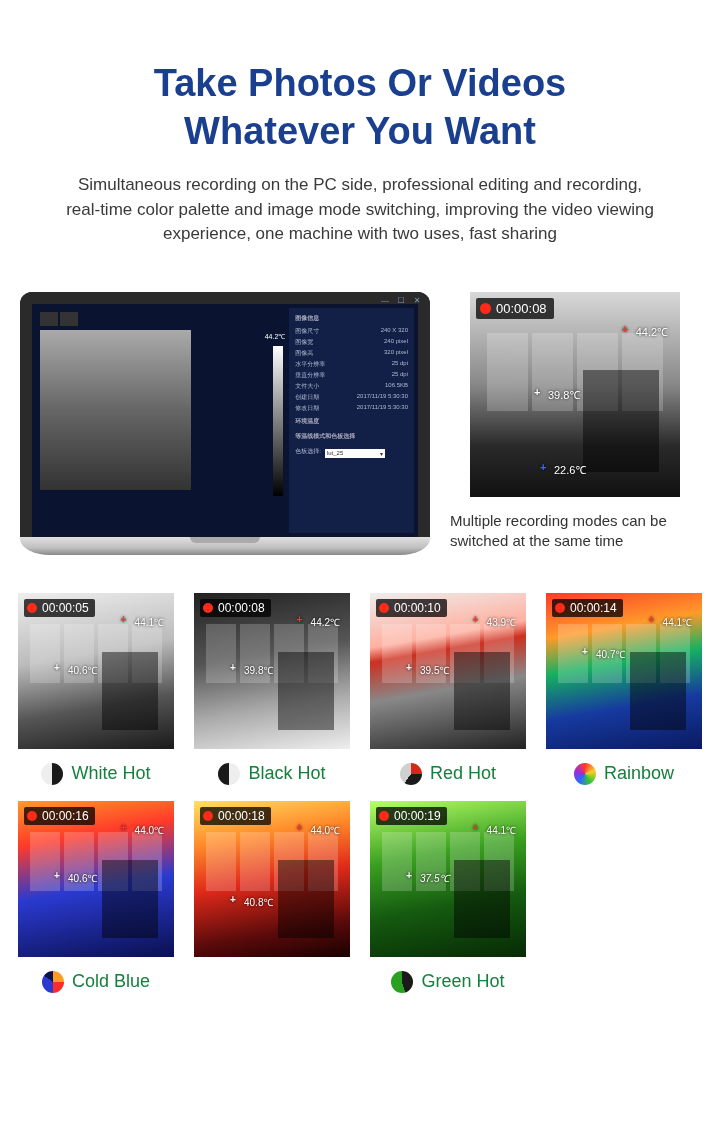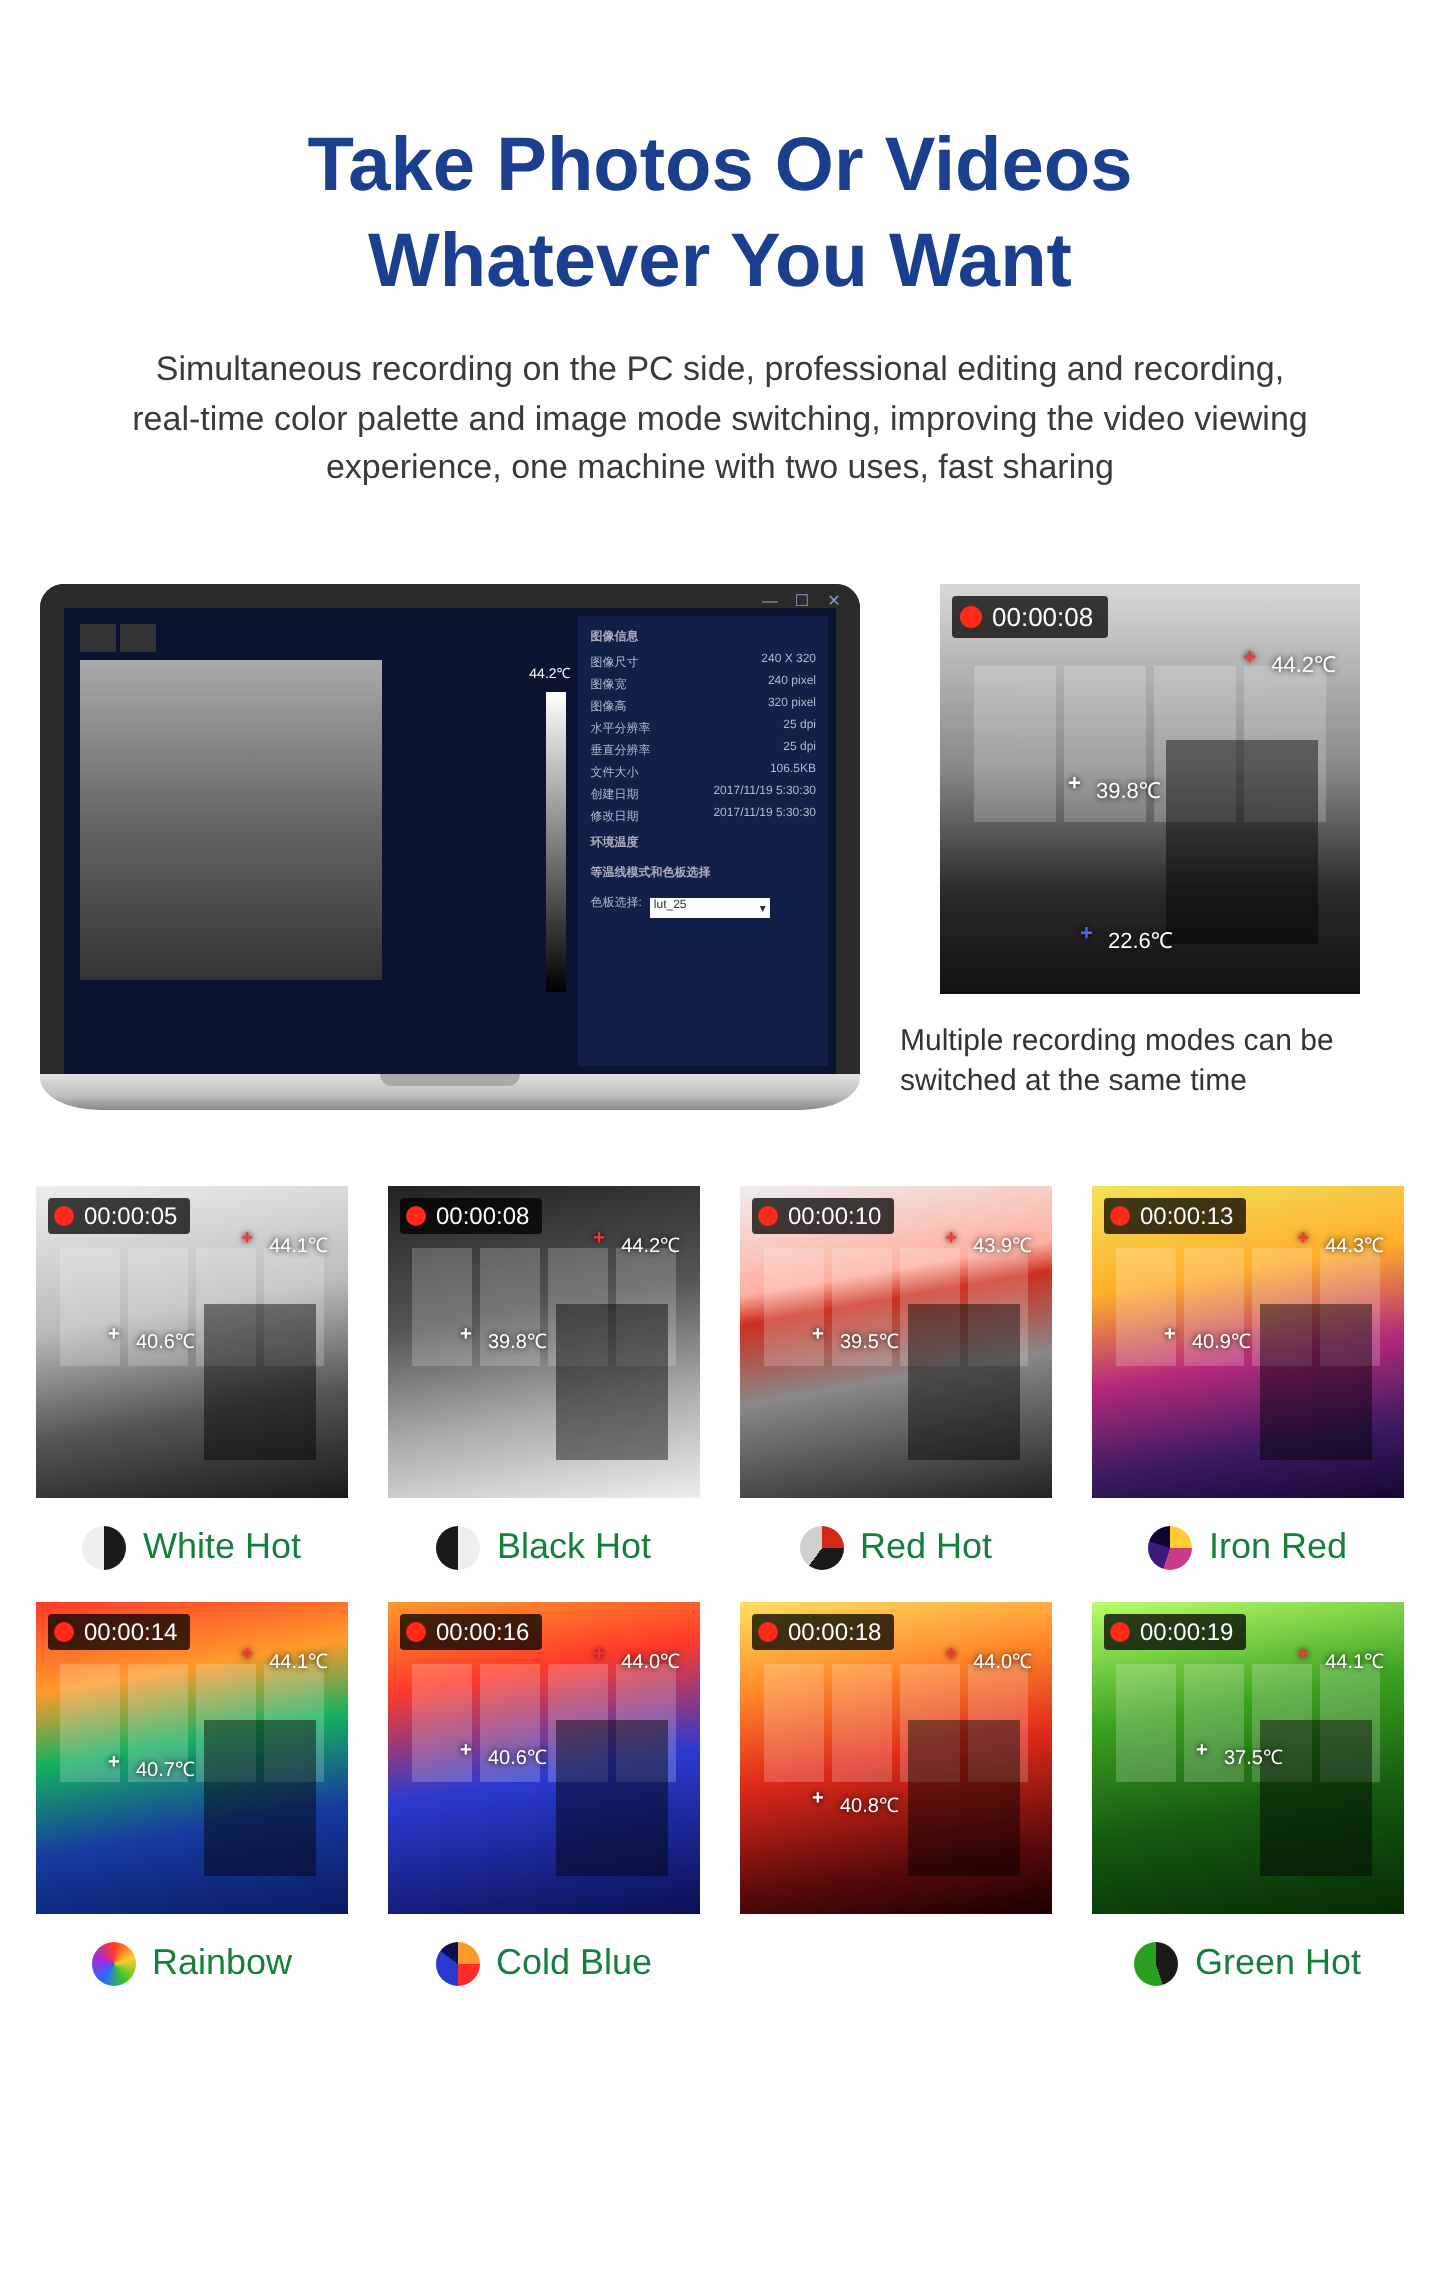--- a/index.html
+++ b/index.html
@@ -347,55 +347,34 @@
         </div>
         <div class="marker cm red" style="top:22px;right:10px;">43.9℃</div>
         <div class="marker cm white" style="top:70px;left:50px;">39.5℃</div>
       </div>
       <div class="card-label">
         <span class="swatch sw-redhot"></span>
         <span>Red Hot</span>
       </div>
     </div>
     <div class="card">
-      <div class="card-img bg-ironred">
-        <div class="blocks">
-          <div></div>
-          <div></div>
-          <div></div>
-          <div></div>
-        </div>
-        <div class="dark-shape"></div>
-        <div class="rec-badge">
-          <span class="rec-dot"></span>
-          <span>00:00:13</span>
-        </div>
-        <div class="marker cm red" style="top:22px;right:10px;">44.3℃</div>
-        <div class="marker cm white" style="top:70px;left:50px;">40.9℃</div>
-      </div>
-      <div class="card-label">
-        <span class="swatch sw-ironred"></span>
-        <span>Iron Red</span>
-      </div>
-    </div>
-    <div class="card">
       <div class="card-img bg-rainbow">
         <div class="blocks">
           <div></div>
           <div></div>
           <div></div>
           <div></div>
         </div>
         <div class="dark-shape"></div>
         <div class="rec-badge">
           <span class="rec-dot"></span>
           <span>00:00:14</span>
         </div>
         <div class="marker cm red" style="top:22px;right:10px;">44.1℃</div>
-        <div class="marker cm white" style="top:76px;left:50px;">40.7℃</div>
+        <div class="marker cm white" style="top:54px;left:50px;">40.7℃</div>
       </div>
       <div class="card-label">
         <span class="swatch sw-rainbow"></span>
         <span>Rainbow</span>
       </div>
     </div>
     <div class="card">
       <div class="card-img bg-coldblue">
         <div class="blocks">
           <div></div>
@@ -440,20 +419,20 @@
           <div></div>
           <div></div>
           <div></div>
         </div>
         <div class="dark-shape"></div>
         <div class="rec-badge">
           <span class="rec-dot"></span>
           <span>00:00:19</span>
         </div>
         <div class="marker cm red" style="top:22px;right:10px;">44.1℃</div>
-        <div class="marker cm white" style="top:70px;left:66px;">37.5℃</div>
+        <div class="marker cm white" style="top:70px;left:50px;font-style:italic;">37.5℃</div>
       </div>
       <div class="card-label">
         <span class="swatch sw-greenhot"></span>
         <span>Green Hot</span>
       </div>
     </div>
   </div>
 
 </body></html>

